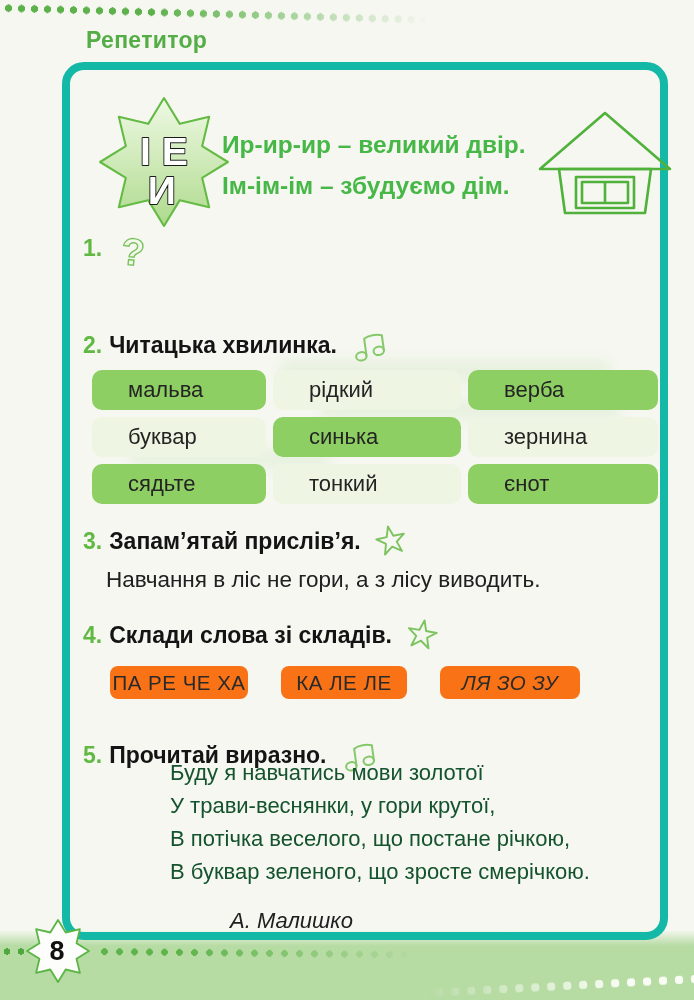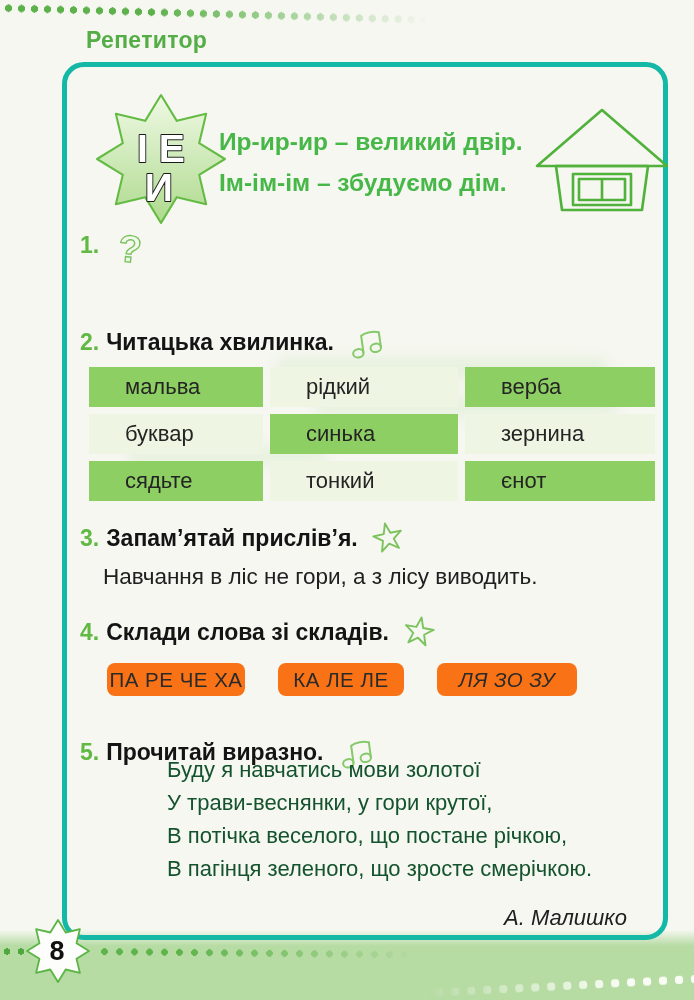--- a/index.html
+++ b/index.html
@@ -45,21 +45,21 @@
   }
   .bleed{position:absolute;background:#9ccf7e;opacity:.14;filter:blur(6px);border-radius:8px;z-index:0;}
   
   .page-header{
     position:absolute;left:86px;top:27px;z-index:2;
     font-size:23px;font-weight:600;color:#54ad46;letter-spacing:.3px;
   }
   
   .frame{
     position:absolute;left:62px;top:62px;width:606px;height:878px;z-index:2;
-    border:5px solid #14b8a6;border-radius:22px;box-sizing:border-box;
+    border:8px solid #14b8a6;border-radius:22px;box-sizing:border-box;
   }
   .starburst{position:absolute;left:28px;top:26px;}
   .couplet{position:absolute;left:152px;top:54px;font-size:24.5px;font-weight:bold;color:#47b748;line-height:41px;white-space:nowrap;}
   .house{position:absolute;left:466px;top:36px;}
   
   .ex-head{position:absolute;display:flex;align-items:flex-start;white-space:nowrap;}
   .ex-num{font-size:23px;font-weight:bold;color:#61b944;margin-right:7px;}
   .ex-title{font-size:23px;font-weight:bold;color:#141414;}
   .head-icon{margin-left:12px;margin-top:-4px;flex:none;}
   .ex-body{position:absolute;font-size:22.5px;color:#202020;white-space:nowrap;}
@@ -67,33 +67,33 @@
   .ex1-body{left:36px;top:201px;}
   .ex2-head{left:13px;top:262px;}
   .ex3-head{left:13px;top:458px;}
   .ex3-body{left:36px;top:497px;}
   .ex4-head{left:13px;top:552px;}
   .ex5-head{left:13px;top:672px;}
   .word-table{
     position:absolute;left:22px;top:300px;width:566px;
     display:grid;grid-template-columns:174px 188px 190px;grid-auto-rows:40px;gap:7px;
   }
-  .tcell{display:flex;align-items:center;padding-left:36px;box-sizing:border-box;font-size:22px;color:#242424;}
+  .tcell{display:flex;align-items:center;padding-left:36px;box-sizing:border-box;font-size:22px;color:#242424;border-radius:10px;}
   .tcell.green{background:#8ecf63;}
   .tcell.pale{background:#eef6e3;}
   .pill-row{position:absolute;left:40px;top:596px;display:flex;gap:33px;}
   .pill{
     height:33px;border-radius:8px;background:#f97316;color:#2a2a2a;
     display:flex;align-items:center;justify-content:center;font-size:20.5px;letter-spacing:.5px;
   }
   .pill:nth-child(1){width:138px;}
   .pill:nth-child(2){width:126px;}
   .pill:nth-child(3){width:140px;font-style:italic;}
   .poem{position:absolute;left:100px;top:686px;font-size:22px;color:#14532d;line-height:33px;white-space:nowrap;}
-  .poem-author{position:absolute;left:160px;top:838px;width:400px;text-align:right;font-size:22px;font-style:italic;color:#202020;}
+  .poem-author{position:absolute;left:160px;top:838px;width:400px;text-align:left;font-size:22px;font-style:italic;color:#202020;}
   
   .page-star{position:absolute;left:20px;top:913px;z-index:3;}
   svg text.star-letter{font-family:"Liberation Sans","DejaVu Sans",sans-serif;}
 </style>
 </head>
 <body>
 
 <div class="top-dots"></div>
 <div class="page-header">Репетитор</div>
 
@@ -190,21 +190,21 @@
         <ellipse cx="11" cy="27" rx="5.2" ry="4.2"></ellipse>
         <ellipse cx="29" cy="24" rx="5.2" ry="4.2"></ellipse>
         <path d="M16.2 27 L16.2 10 C21 7, 29 7, 34.2 9 L34.2 24"></path>
       </g>
     </svg>
   </div>
   <div class="poem">
     <div>Буду я навчатись мови золотої</div>
     <div>У трави-веснянки, у гори крутої,</div>
     <div>В потічка веселого, що постане річкою,</div>
-    <div>В пагінця зеленого, що зросте смерічкою.</div>
+    <div>В буквар зеленого, що зросте смерічкою.</div>
   </div>
   <div class="poem-author">А. Малишко</div>
 
 </div>
 
 <div class="band"></div>
 <div class="bottom-dots-left"></div>
 <div class="bottom-dots-mid"></div>
 <div class="bottom-dots-white"></div>
 

